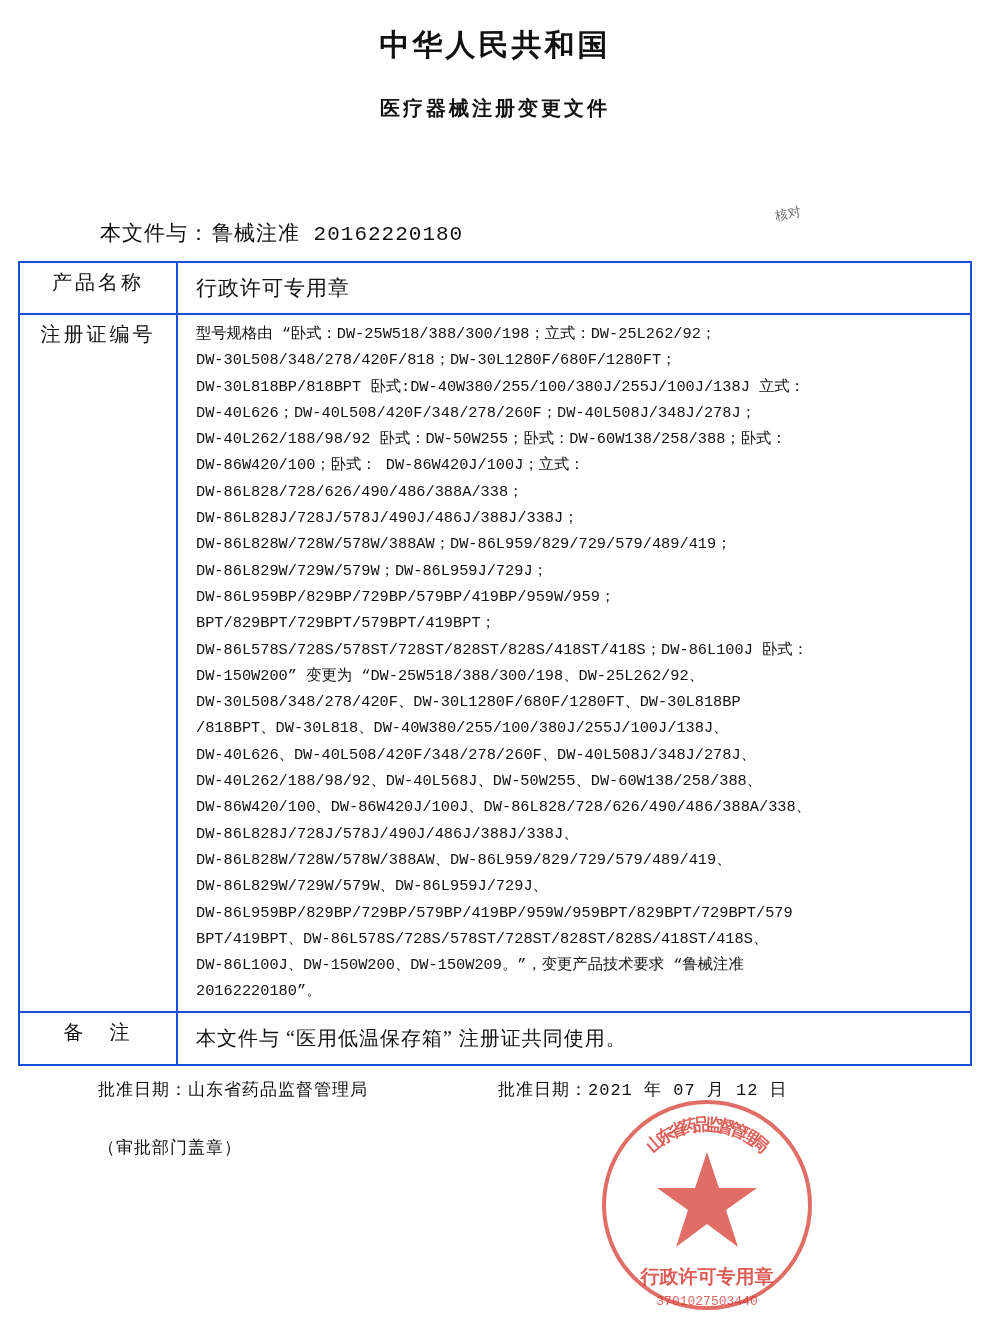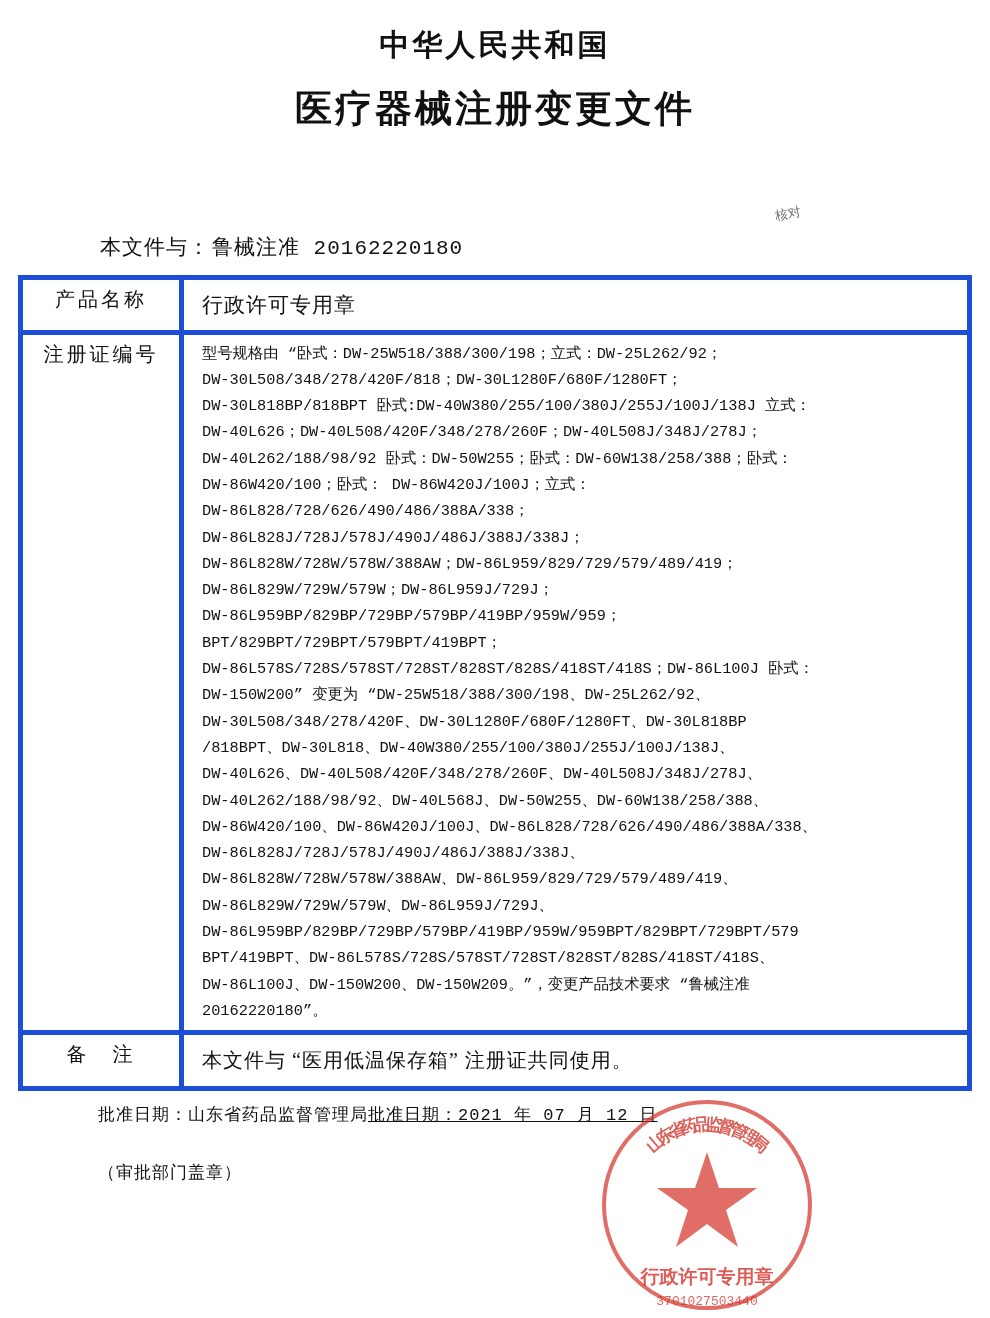--- a/index.html
+++ b/index.html
@@ -27,44 +27,44 @@
     padding-top: 22px;
   }
   .title-line1 {
     font-size: 30px;
     font-weight: bold;
     letter-spacing: 3px;
     line-height: 1.5;
     font-family: "Liberation Serif", "DejaVu Serif", serif;
   }
   .title-line2 {
-    font-size: 37px;
+    font-size: 20px;
     font-weight: bold;
     letter-spacing: 3px;
     line-height: 1.5;
-    margin-top: 14px;
+    margin-top: 26px;
     font-family: "Liberation Serif", "DejaVu Serif", serif;
   }
   .reg-no {
     margin-top: 96px;
     margin-left: 82px;
     font-size: 21px;
     letter-spacing: 1px;
   }
   .reg-no .label { margin-right: 2px; }
   .reg-no .value { font-family: Liberation Mono, monospace; font-size: 21px; }
 
   table.doc {
     margin-top: 14px;
     width: 954px;
     border-collapse: collapse;
     table-layout: fixed;
   }
   table.doc td {
-    border: 5px solid #1d4ed8;
+    border: 2px solid #1d4ed8;
     vertical-align: top;
     padding: 6px 14px;
   }
   td.label-cell {
     width: 128px;
     text-align: center;
     vertical-align: middle;
     font-size: 20px;
     letter-spacing: 3px;
     padding: 10px 4px;
@@ -100,22 +100,22 @@
   }
   .footer-row1 {
     display: flex;
     justify-content: flex-start;
     align-items: baseline;
   }
   .approver {
     letter-spacing: 1px;
   }
   .approve-date {
-    letter-spacing: 1px;
-    text-decoration: underline;
+    margin-left: 130px;
+    letter-spacing: 1px;
   }
   .approve-date .num {
     font-family: "Liberation Mono", "DejaVu Sans Mono", monospace;
   }
   .footer-row2 {
     margin-top: 35px;
     letter-spacing: 1px;
     font-size: 17px;
   }
 

